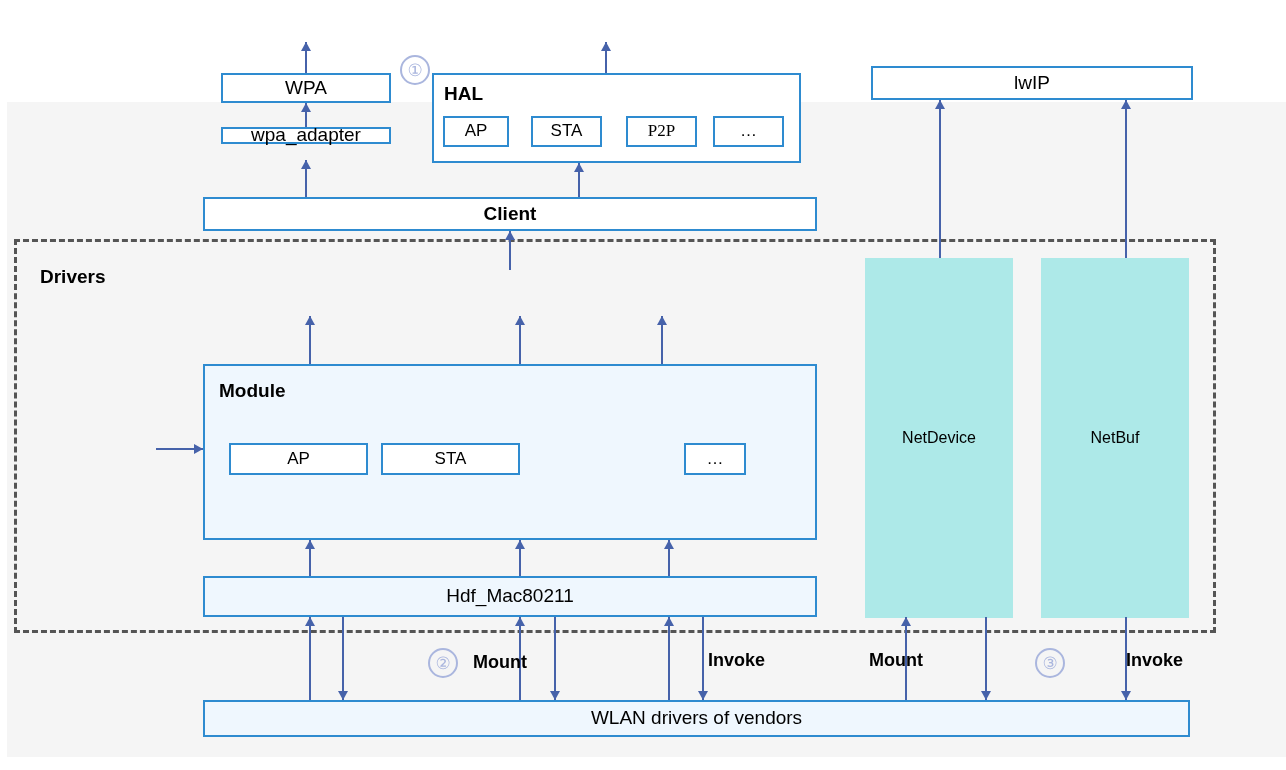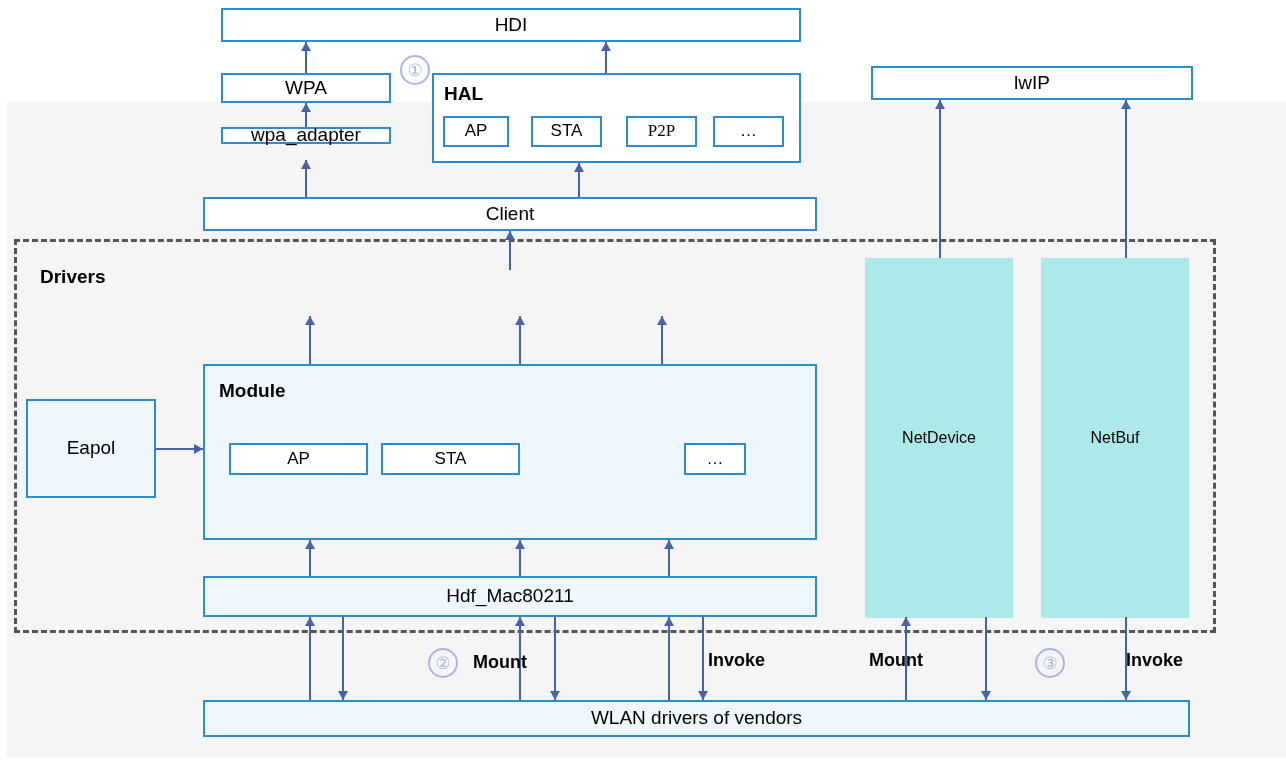--- a/index.html
+++ b/index.html
@@ -119,23 +119,20 @@
     white-space:nowrap;
   }
 </style>
 </head>
 <body>
 
 <div id="stage">
 
   <div class="band" style="left:7px;top:102px;width:1279px;height:655px;"></div>
 
-  <div class="box plain" style="left:221px;top:8px;width:580px;height:34px;">
-    <span>HDI</span>
-  </div>
 
   <div class="box plain" style="left:871px;top:66px;width:322px;height:34px;">
     <span>lwIP</span>
   </div>
 
   <div class="box plain" style="left:221px;top:73px;width:170px;height:30px;">
     <span>WPA</span>
   </div>
 
   <div class="box plain" style="left:221px;top:127px;width:170px;height:17px;">
@@ -155,44 +152,41 @@
     <span>P2P</span>
   </div>
   <div class="box plain small" style="left:713px;top:116px;width:71px;height:31px;">
     <span>…</span>
   </div>
 
   <div class="step" style="left:400px;top:55px;">
     <span>①</span>
   </div>
 
-  <div class="box plain" style="left:203px;top:197px;width:614px;height:34px;">
+  <div class="box plain" style="left:203px;top:197px;width:614px;height:34px;font-weight:bold;">
     <span>Client</span>
   </div>
 
   <div class="dashed" style="left:14px;top:239px;width:1202px;height:394px;"></div>
   <div class="dashed-label" style="left:40px;top:266px;">Drivers</div>
 
 
   <div class="group fill-light" style="left:203px;top:364px;width:614px;height:176px;text-align:right;">
     <div class="group-title" style="left:14px;top:14px;font-size:19px;">Module</div>
   </div>
   <div class="box plain small" style="left:229px;top:443px;width:139px;height:32px;">
     <span>AP</span>
   </div>
   <div class="box plain small" style="left:381px;top:443px;width:139px;height:32px;">
     <span>STA</span>
   </div>
   <div class="box plain small" style="left:684px;top:443px;width:62px;height:32px;">
     <span>…</span>
   </div>
 
-  <div class="box fill-light" style="left:26px;top:399px;width:130px;height:99px;">
-    <span>Eapol</span>
-  </div>
 
   <div class="slab" style="left:865px;top:258px;width:148px;height:360px;">
     <span>NetDevice</span>
   </div>
   <div class="slab" style="left:1041px;top:258px;width:148px;height:360px;">
     <span>NetBuf</span>
   </div>
 
   <div class="box fill-light" style="left:203px;top:576px;width:614px;height:41px;">
     <span>Hdf_Mac80211</span>

